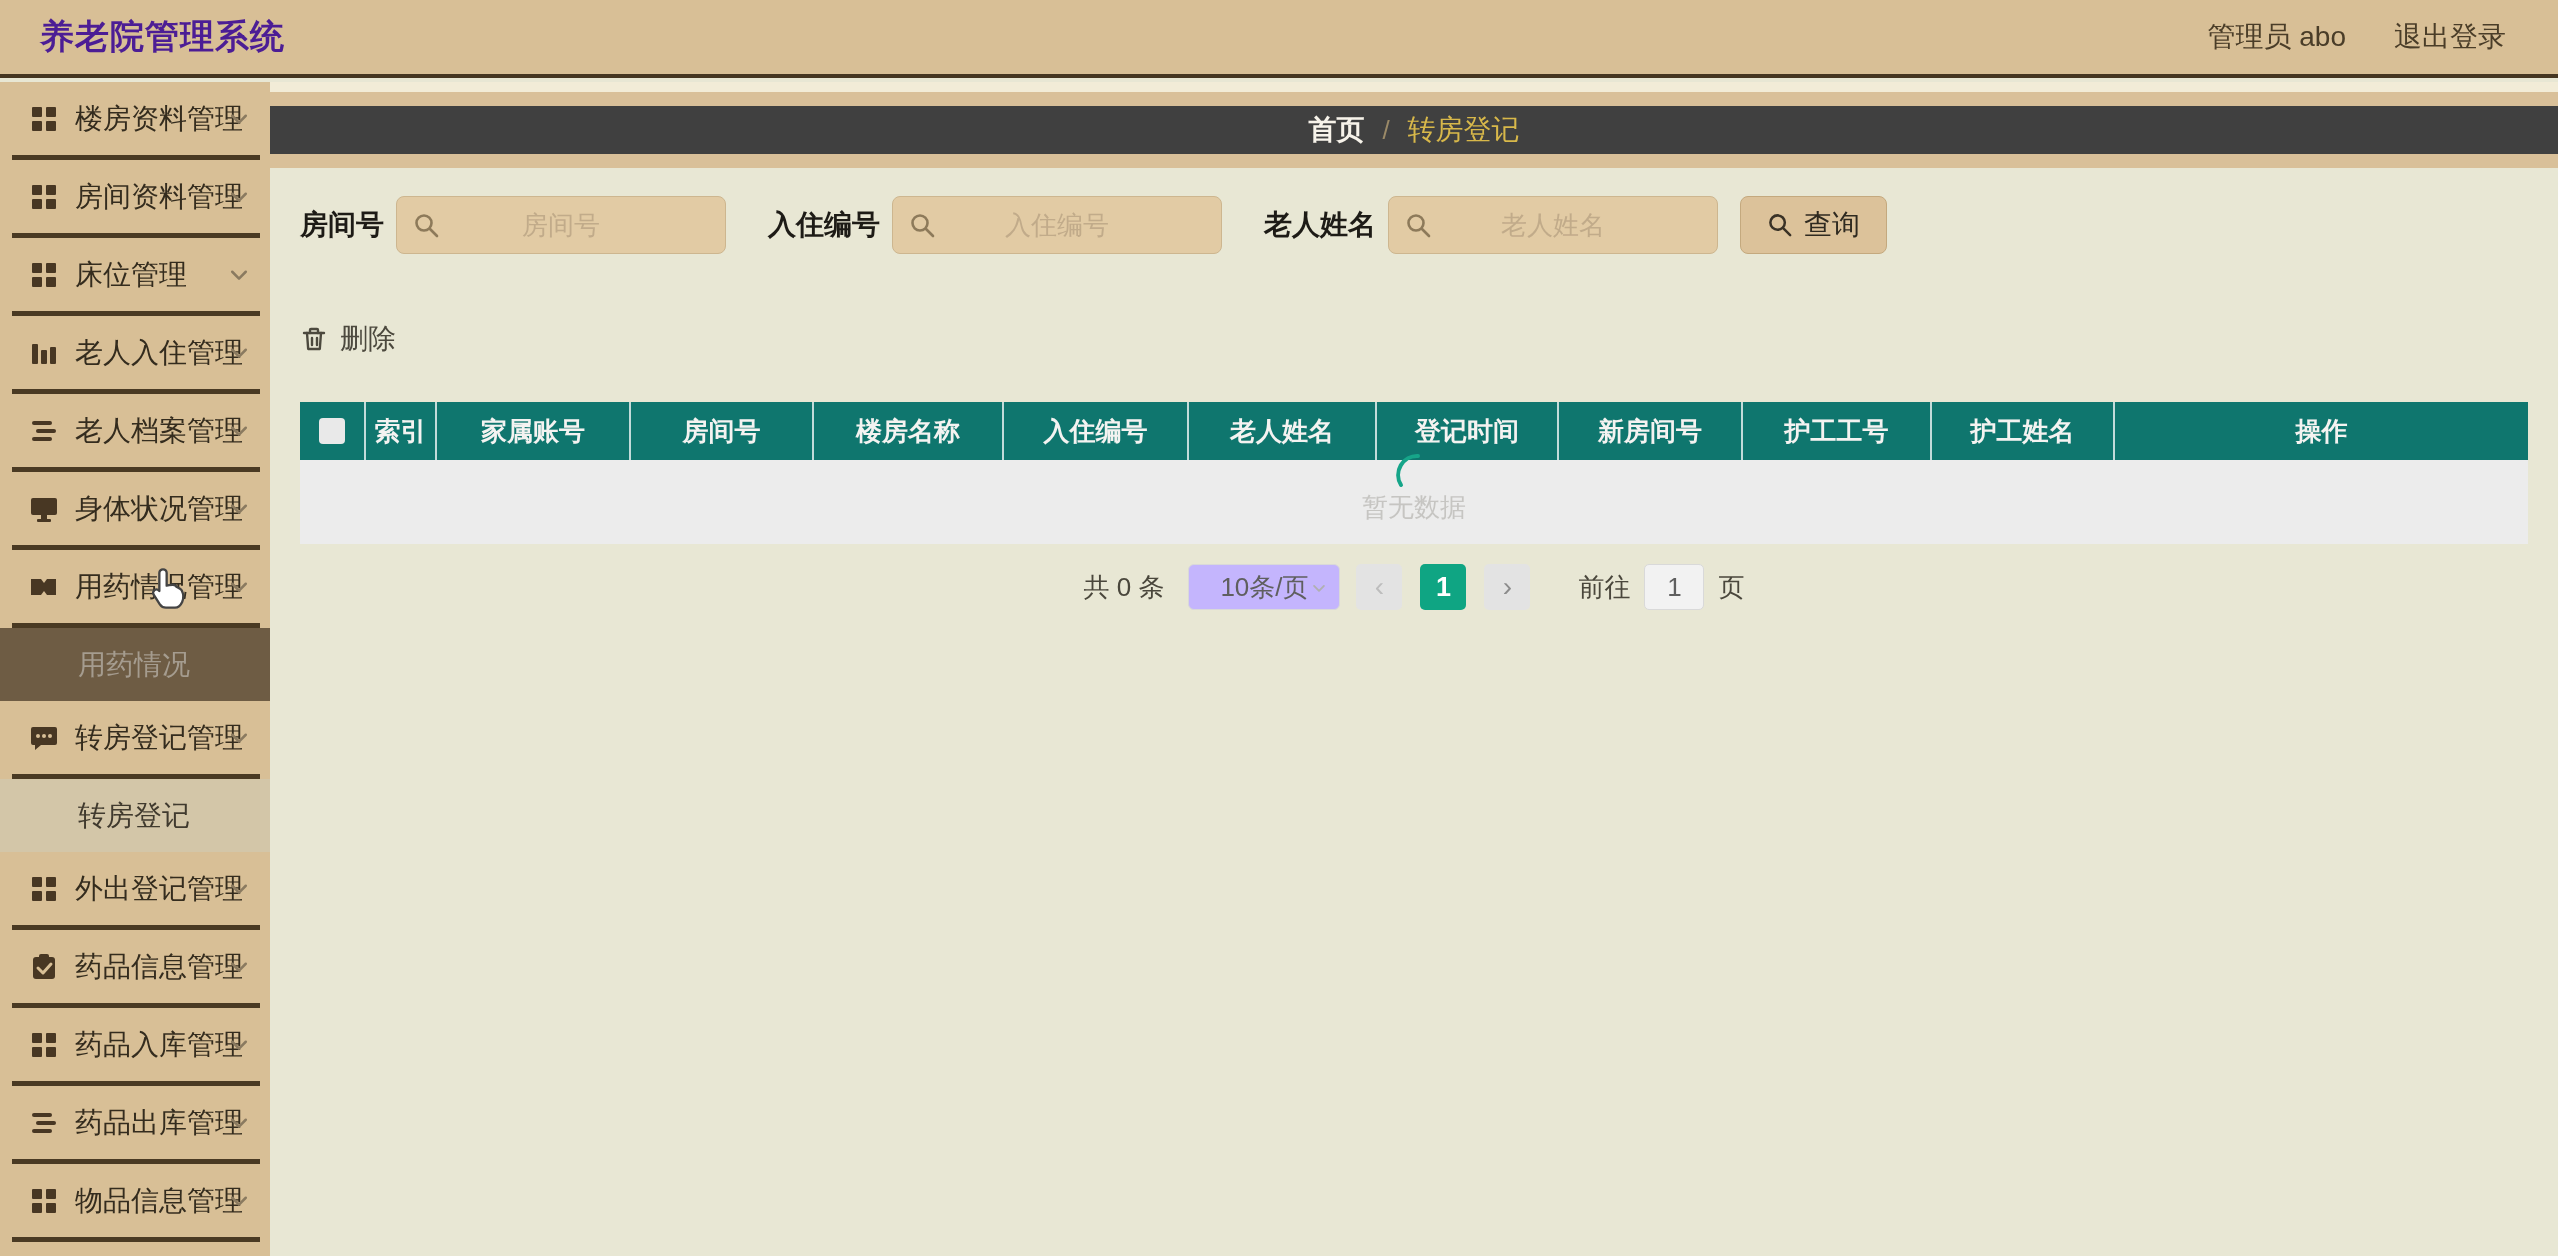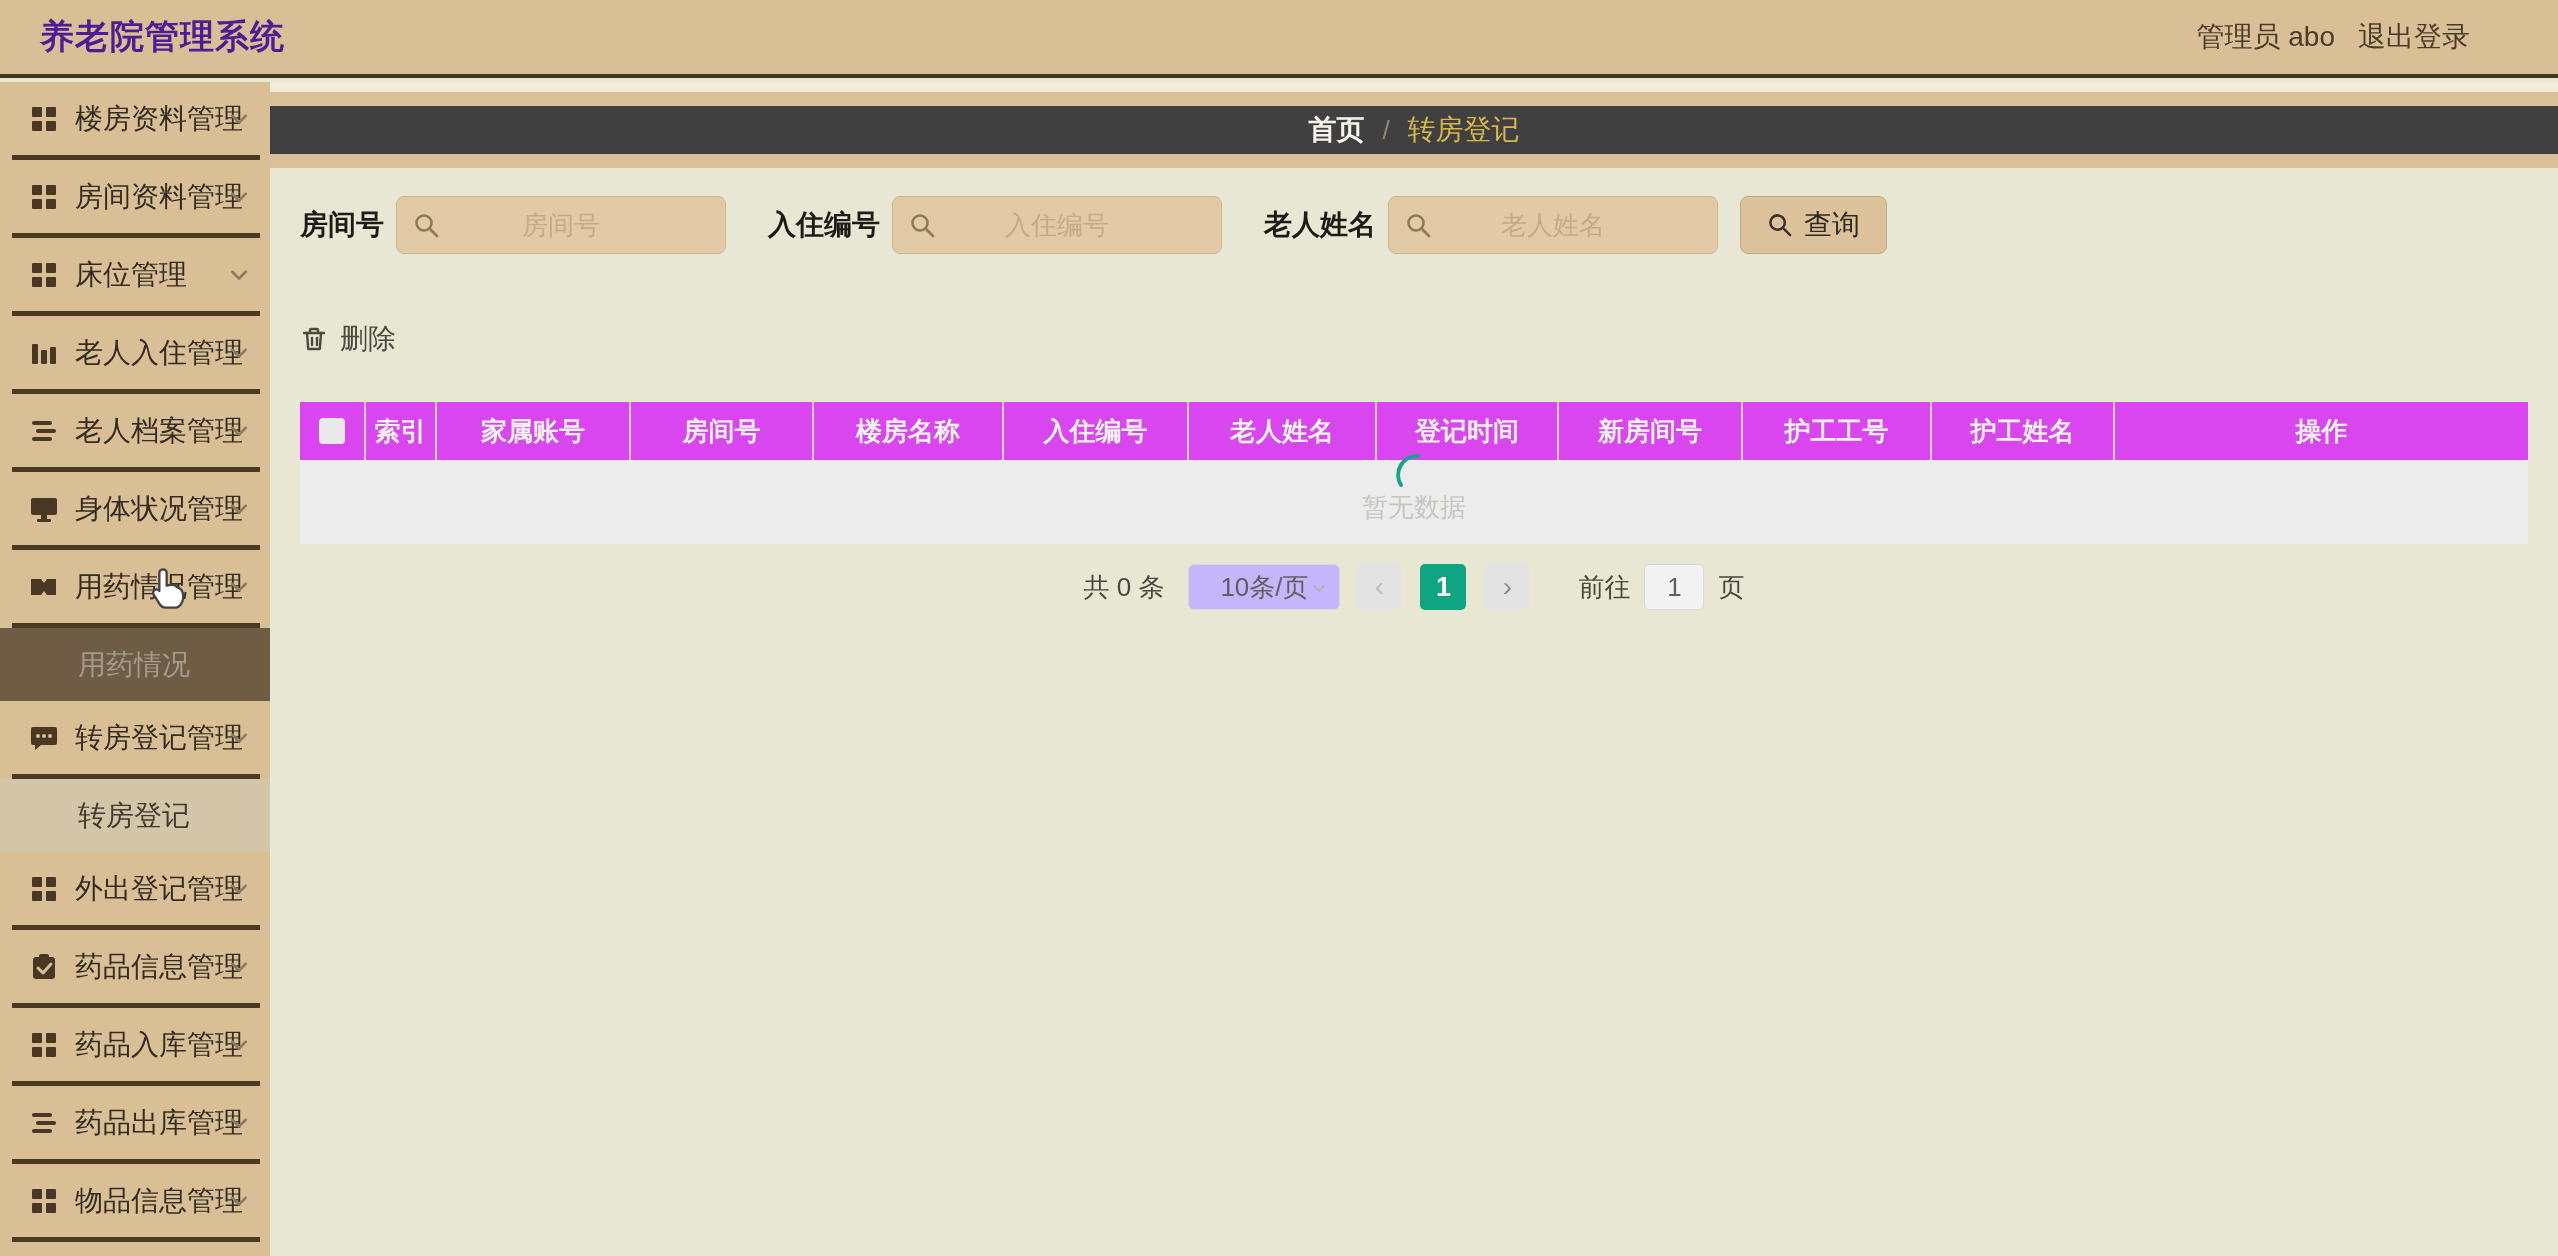--- a/index.html
+++ b/index.html
@@ -4,21 +4,21 @@
 <style>
   * { box-sizing: border-box; margin: 0; padding: 0; }
   html,body { width:2558px; height:1256px; overflow:hidden;
     font-family:"Liberation Sans","DejaVu Sans",sans-serif; background:#e8e7d4; }
 
   
   .header { position:absolute; top:0; left:0; width:2558px; height:78px;
     background:#d8bf96; border-bottom:4px solid #463621;
     display:flex; align-items:center; justify-content:space-between; z-index:5; }
   .header-title { font-size:34px; font-weight:bold; color:#4c1d95; padding-left:40px; letter-spacing:1px; }
-  .header-right { display:flex; align-items:center; gap:23px; padding-right:88px; }
+  .header-right { display:flex; align-items:center; gap:48px; padding-right:52px; }
   .header-right span { font-size:28px; color:#4a3d28; }
 
   
   .sidebar { position:absolute; top:82px; left:0; width:270px; height:1174px;
     background:#d8bf96; overflow:hidden; }
   .menu-item { height:73px; display:flex; align-items:center; position:relative;
     padding-left:29px; cursor:pointer; }
   .menu-item .mi-icon { width:30px; height:30px; margin-right:16px; flex:0 0 30px; }
   .menu-item .mi-label { font-size:28px; color:#342c1e; white-space:nowrap; }
   .menu-item .mi-chevron { position:absolute; right:20px; top:50%; margin-top:-10px; }
@@ -54,21 +54,21 @@
     font-size:28px; color:#2f2a20; margin-left:-20px; }
 
   
   .delete-row { margin-top:66px; }
   .delete-btn { display:inline-flex; align-items:center; gap:12px; background:none;
     border:none; cursor:pointer; font-size:28px; color:#4c493e;
     font-family:"Liberation Sans","DejaVu Sans",sans-serif; }
 
   
   .table { margin-top:44px; }
-  .thead { display:flex; height:58px; background:#d946ef; }
+  .thead { display:flex; height:58px; background:#0f766e; }
   .th { display:flex; align-items:center; justify-content:center; font-size:26px;
     color:#f4f3f1; font-weight:bold; border-right:2px solid rgba(255,255,255,.75);
     white-space:nowrap; overflow:hidden; }
   .th:last-child { border-right:none; }
   .th-check { flex:0 0 66px; }
   .checkbox { width:26px; height:26px; background:#e9e9e9; border-radius:4px; cursor:pointer; }
   .tbody { position:relative; height:84px; background:#ececec; }
   .empty-wrap { position:absolute; left:0; right:0; top:0; bottom:0;
     display:flex; flex-direction:column; align-items:center; }
   .spinner { width:44px; height:44px; margin-top:-8px; animation:spin 1.6s linear infinite; }

